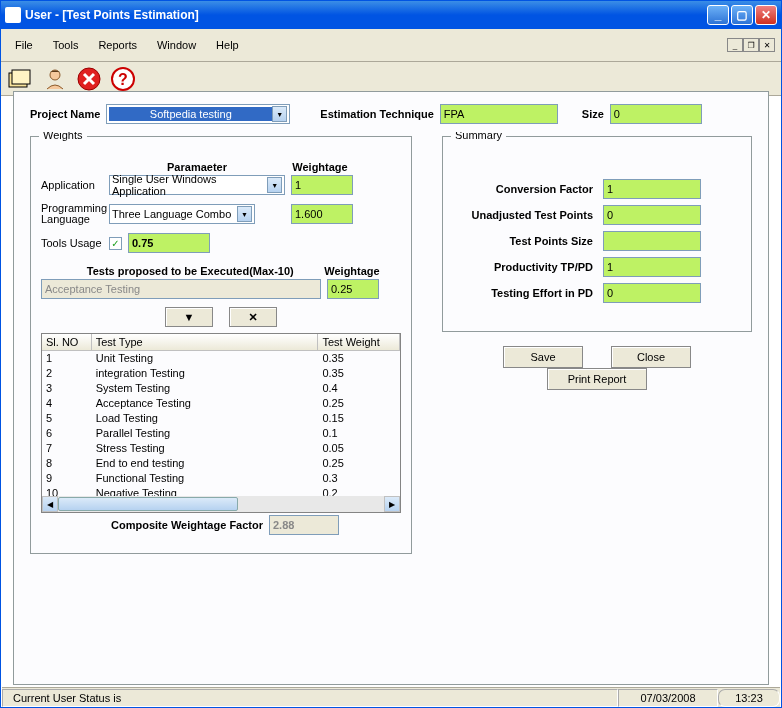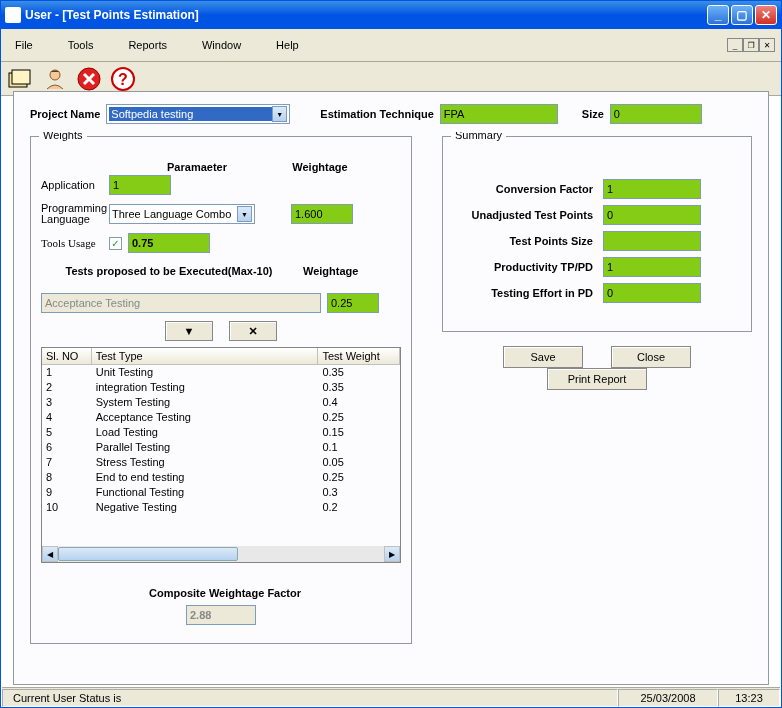--- a/index.html
+++ b/index.html
@@ -5,42 +5,42 @@
 * { box-sizing: border-box; margin: 0; padding: 0; }
 body { font-family: Tahoma, Arial, sans-serif; font-size: 11px; background: #fff; width: 782px; height: 708px; overflow: hidden; position: relative; border: 1px solid #0054E3; }
 .titlebar { height: 28px; background: linear-gradient(to bottom, #3b8ee6 0%, #0054E3 50%, #0054E3 100%); display: flex; align-items: center; padding: 0 4px; color: #fff; font-weight: bold; font-size: 12px; }
 .titlebar-icon { width: 16px; height: 16px; margin-right: 4px; background: #fff; border-radius: 2px; }
 .titlebar-text { flex: 1; }
 .win-btns { display: flex; gap: 2px; }
 .win-btn { width: 22px; height: 20px; border: 1px solid #fff; border-radius: 3px; display: flex; align-items: center; justify-content: center; font-family: Arial; font-weight: bold; cursor: pointer; }
 .win-min { background: linear-gradient(#6cb1f7, #2d73d6); color: #fff; }
 .win-max { background: linear-gradient(#6cb1f7, #2d73d6); color: #fff; }
 .win-close { background: linear-gradient(#f08080, #d03020); color: #fff; }
-.menubar { height: 22px; background: #ece9d8; border-bottom: 1px solid #aca899; display: flex; align-items: center; padding: 16px 6px; gap: 19px; }
+.menubar { height: 22px; background: #ece9d8; border-bottom: 1px solid #aca899; display: flex; align-items: center; padding: 16px 6px; gap: 4px; }
 .menu-item { padding: 2px 8px; cursor: pointer; }
 .mdi-btns { margin-left: auto; display: flex; gap: 0; }
 .mdi-btn { width: 16px; height: 14px; border: 1px solid #888; background: #ece9d8; display: flex; align-items: center; justify-content: center; font-size: 8px; cursor: pointer; }
 .toolbar { height: 34px; background: #ece9d8; border-bottom: 1px solid #aca899; display: flex; align-items: center; padding: 0 6px; gap: 6px; }
 .tb-btn { width: 28px; height: 28px; display: flex; align-items: center; justify-content: center; cursor: pointer; }
 .content { position: absolute; top: 90px; left: 12px; right: 12px; bottom: 22px; border: 1px solid #919b9c; background: #fcfcfe; padding: 12px 16px; }
 .row { display: flex; align-items: center; gap: 6px; margin-bottom: 8px; }
 .label { font-weight: bold; font-size: 11px; }
 .label-plain { font-size: 11px; }
 .select-ctrl { border: 1px solid #7f9db9; height: 20px; background: #fff; display: flex; align-items: center; padding: 0 2px; font-size: 11px; }
-.select-highlighted { background: #316ac5; color: #fff; }
+.select-highlighted { background: #316ac5; color: #fff; text-align: center; }
 .select-arrow { width: 15px; height: 16px; background: linear-gradient(#dbeaf9, #b6d2f0); border: 1px solid #7f9db9; margin-left: auto; display: flex; align-items: center; justify-content: center; font-size: 7px; }
-.input-ctrl { border: 1px solid #7f9db9; height: 20px; background: #84cc16; padding: 0 3px; font-size: 11px; display: flex; align-items: center; }
+.input-ctrl { border: 1px solid #7f9db9; height: 20px; background: #bef264; padding: 0 3px; font-size: 11px; display: flex; align-items: center; }
 .input-ro { background: #ece9d8; }
 .fieldset { border: 1px solid #919b9c; padding: 24px 10px 10px; position: relative; margin-top: 4px; }
 .fieldset-title { position: absolute; top: -8px; left: 8px; background: #fcfcfe; padding: 0 4px; font-size: 11px; }
 .left-col { width: 382px; float: left; }
 .right-col { width: 310px; float: right; }
 .btn { border: 1px solid #888; background: #ece9d8; padding: 2px 10px; height: 22px; font-size: 11px; cursor: pointer; box-shadow: inset 1px 1px 0 #fff; }
 .small-btn { width: 48px; height: 20px; border: 1px solid #888; background: #ece9d8; display: flex; align-items: center; justify-content: center; font-weight: bold; cursor: pointer; box-shadow: inset 1px 1px 0 #fff; }
-.table-wrap { border: 1px solid #848484; height: 216px; overflow: hidden; position: relative; }
+.table-wrap { border: 1px solid #848484; height: 180px; overflow: hidden; position: relative; }
 .table-head { display: flex; background: linear-gradient(#fff, #ece9d8); border-bottom: 1px solid #c0c0c0; }
 .th { border-right: 1px solid #c0c0c0; padding: 2px 4px; font-size: 11px; }
 .table-body { }
 .tr { display: flex; }
 .td { padding: 0 4px; font-size: 11px; line-height: 15px; }
 .col-no { width: 50px; }
 .col-type { width: 228px; }
 .col-weight { width: 82px; }
 .hsb { position: absolute; bottom: 0; left: 0; right: 0; height: 16px; background: #e8e8e8; display: flex; }
 .hsb-btn { width: 16px; height: 16px; background: linear-gradient(#dbeaf9, #b6d2f0); border: 1px solid #c0c0c0; display: flex; align-items: center; justify-content: center; font-size: 8px; }
@@ -133,48 +133,52 @@
         <div class="fieldset-title">Weights</div>
 
         <div class="row" style="margin-bottom:2px;">
           <span style="width:64px;"></span>
           <span class="label" style="width:172px; text-align:center;">Paramaeter</span>
           <span class="label" style="width:62px; text-align:center;">Weightage</span>
         </div>
 
         <div class="row">
           <span class="label-plain" style="width:62px;">Application</span>
+          <div class="select-ctrl" style="width:176px;">
+            <span>Single User Windows Application</span>
+            <div class="select-arrow">▼</div>
+          </div>
           <div class="input-ctrl" style="width:62px;">
               <span>1</span>
             </div>
         </div>
 
         <div class="row">
           <span class="label-plain" style="width:62px; line-height:11px;">Programming Language</span>
           <div class="select-ctrl" style="width:146px;">
             <span>Three Language Combo</span>
             <div class="select-arrow">▼</div>
           </div>
           <span style="width:24px;"></span>
           <div class="input-ctrl" style="width:62px;">
               <span>1.600</span>
             </div>
         </div>
 
         <div class="row">
-          <span class="label-plain" style="width:62px;font-family:Liberation Serif, serif;">Tools Usage</span>
+          <span class="label-plain" style="width:62px;">Tools Usage</span>
           <div class="checkbox">
               <span>✓</span>
             </div>
           <div class="input-ctrl" style="width:82px;font-weight:bold;">
               <span>0.75</span>
             </div>
         </div>
 
-        <div class="row" style="margin-top:12px; margin-bottom:16px;">
+        <div class="row" style="margin-top:12px; margin-bottom:2px;justify-content:center;">
           <span class="label" style="width:256px; text-align:center;">Tests proposed to be Executed(Max-10)</span>
           <span class="label">Weightage</span>
         </div>
         <div class="row">
           <div class="input-ctrl input-ro" style="width:280px; color:#888;">
               <span>Acceptance Testing</span>
             </div>
           <div class="input-ctrl" style="width:52px;">
               <span>0.25</span>
             </div>
@@ -249,21 +253,21 @@
             </div>
           <div class="hsb">
             <div class="hsb-btn">◀</div>
             <div class="hsb-track">
                 <div class="hsb-thumb"></div>
               </div>
             <div class="hsb-btn">▶</div>
           </div>
         </div>
 
-        <div class="row" style="margin-top:24px; justify-content:center;flex-direction:column;">
+        <div class="row" style="margin-top:2px; justify-content:center;">
           <span class="label" style="width:160px; text-align:right; line-height:12px;">Composite Weightage Factor</span>
           <div class="input-ctrl input-ro" style="width:70px; color:#888;font-weight:bold;">
               <span>2.88</span>
             </div>
         </div>
       </div>
     </div>
 
     <div class="right-col">
       <div class="fieldset" style="height:196px;">
@@ -308,15 +312,15 @@
 
       <div style="display:flex; justify-content:center; ">
         <button class="btn" style="width:100px;">Print Report</button>
       </div>
     </div>
   </div>
 </div>
 
 <div class="statusbar">
   <div class="status-cell" style="flex:1;">Current User Status is</div>
-  <div class="status-cell" style="width:100px; justify-content:center;">25/03/2008</div>
-  <div class="status-cell" style="width:62px; justify-content:center;">13:23</div>
+  <div class="status-cell" style="width:100px; justify-content:center;">07/03/2008</div>
+  <div class="status-cell" style="width:62px; justify-content:center;border-radius:7px;">13:23</div>
 </div>
 
 </body></html>

